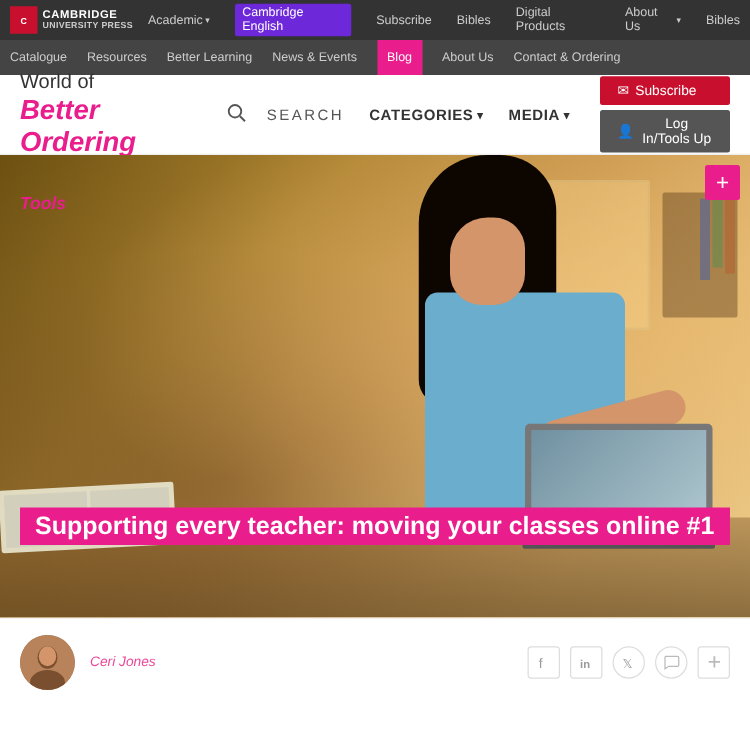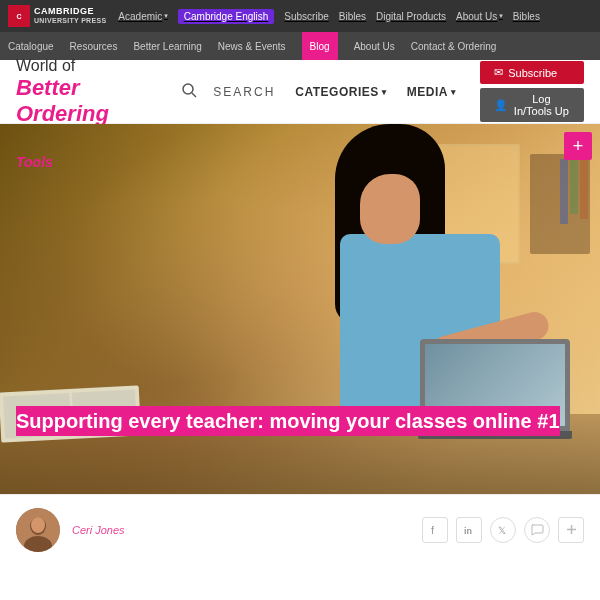--- a/index.html
+++ b/index.html
@@ -31,23 +31,22 @@
       display: flex;
       align-items: center;
       justify-content: center;
       color: white;
       font-size: 7px;
       font-weight: bold;
     }
     .top-nav-links {
       display: flex;
       align-items: center;
-      gap: 10px;
+      gap: 20px;
       flex: 1;
-      text-decoration: underline;
     }
     .top-nav-link {
       color: #ccc;
       font-size: 10px;
       cursor: pointer;
       display: flex;
       align-items: center;
       gap: 2px;
     }
     .top-nav-link .chevron {
@@ -237,21 +236,21 @@
       right: 0;
       padding: 0 16px;
       z-index: 10;
     }
     .article-title-highlight {
       background: #e91e8c;
       color: white;
       font-size: 20px;
       font-weight: bold;
       line-height: 1.3;
-      padding: 4px 0;
+      padding: 4px 12px;
       display: inline;
       box-decoration-break: clone;
       -webkit-box-decoration-break: clone;
     }
 
     
     .author-bar {
       background: white;
       height: 70px;
       display: flex;

